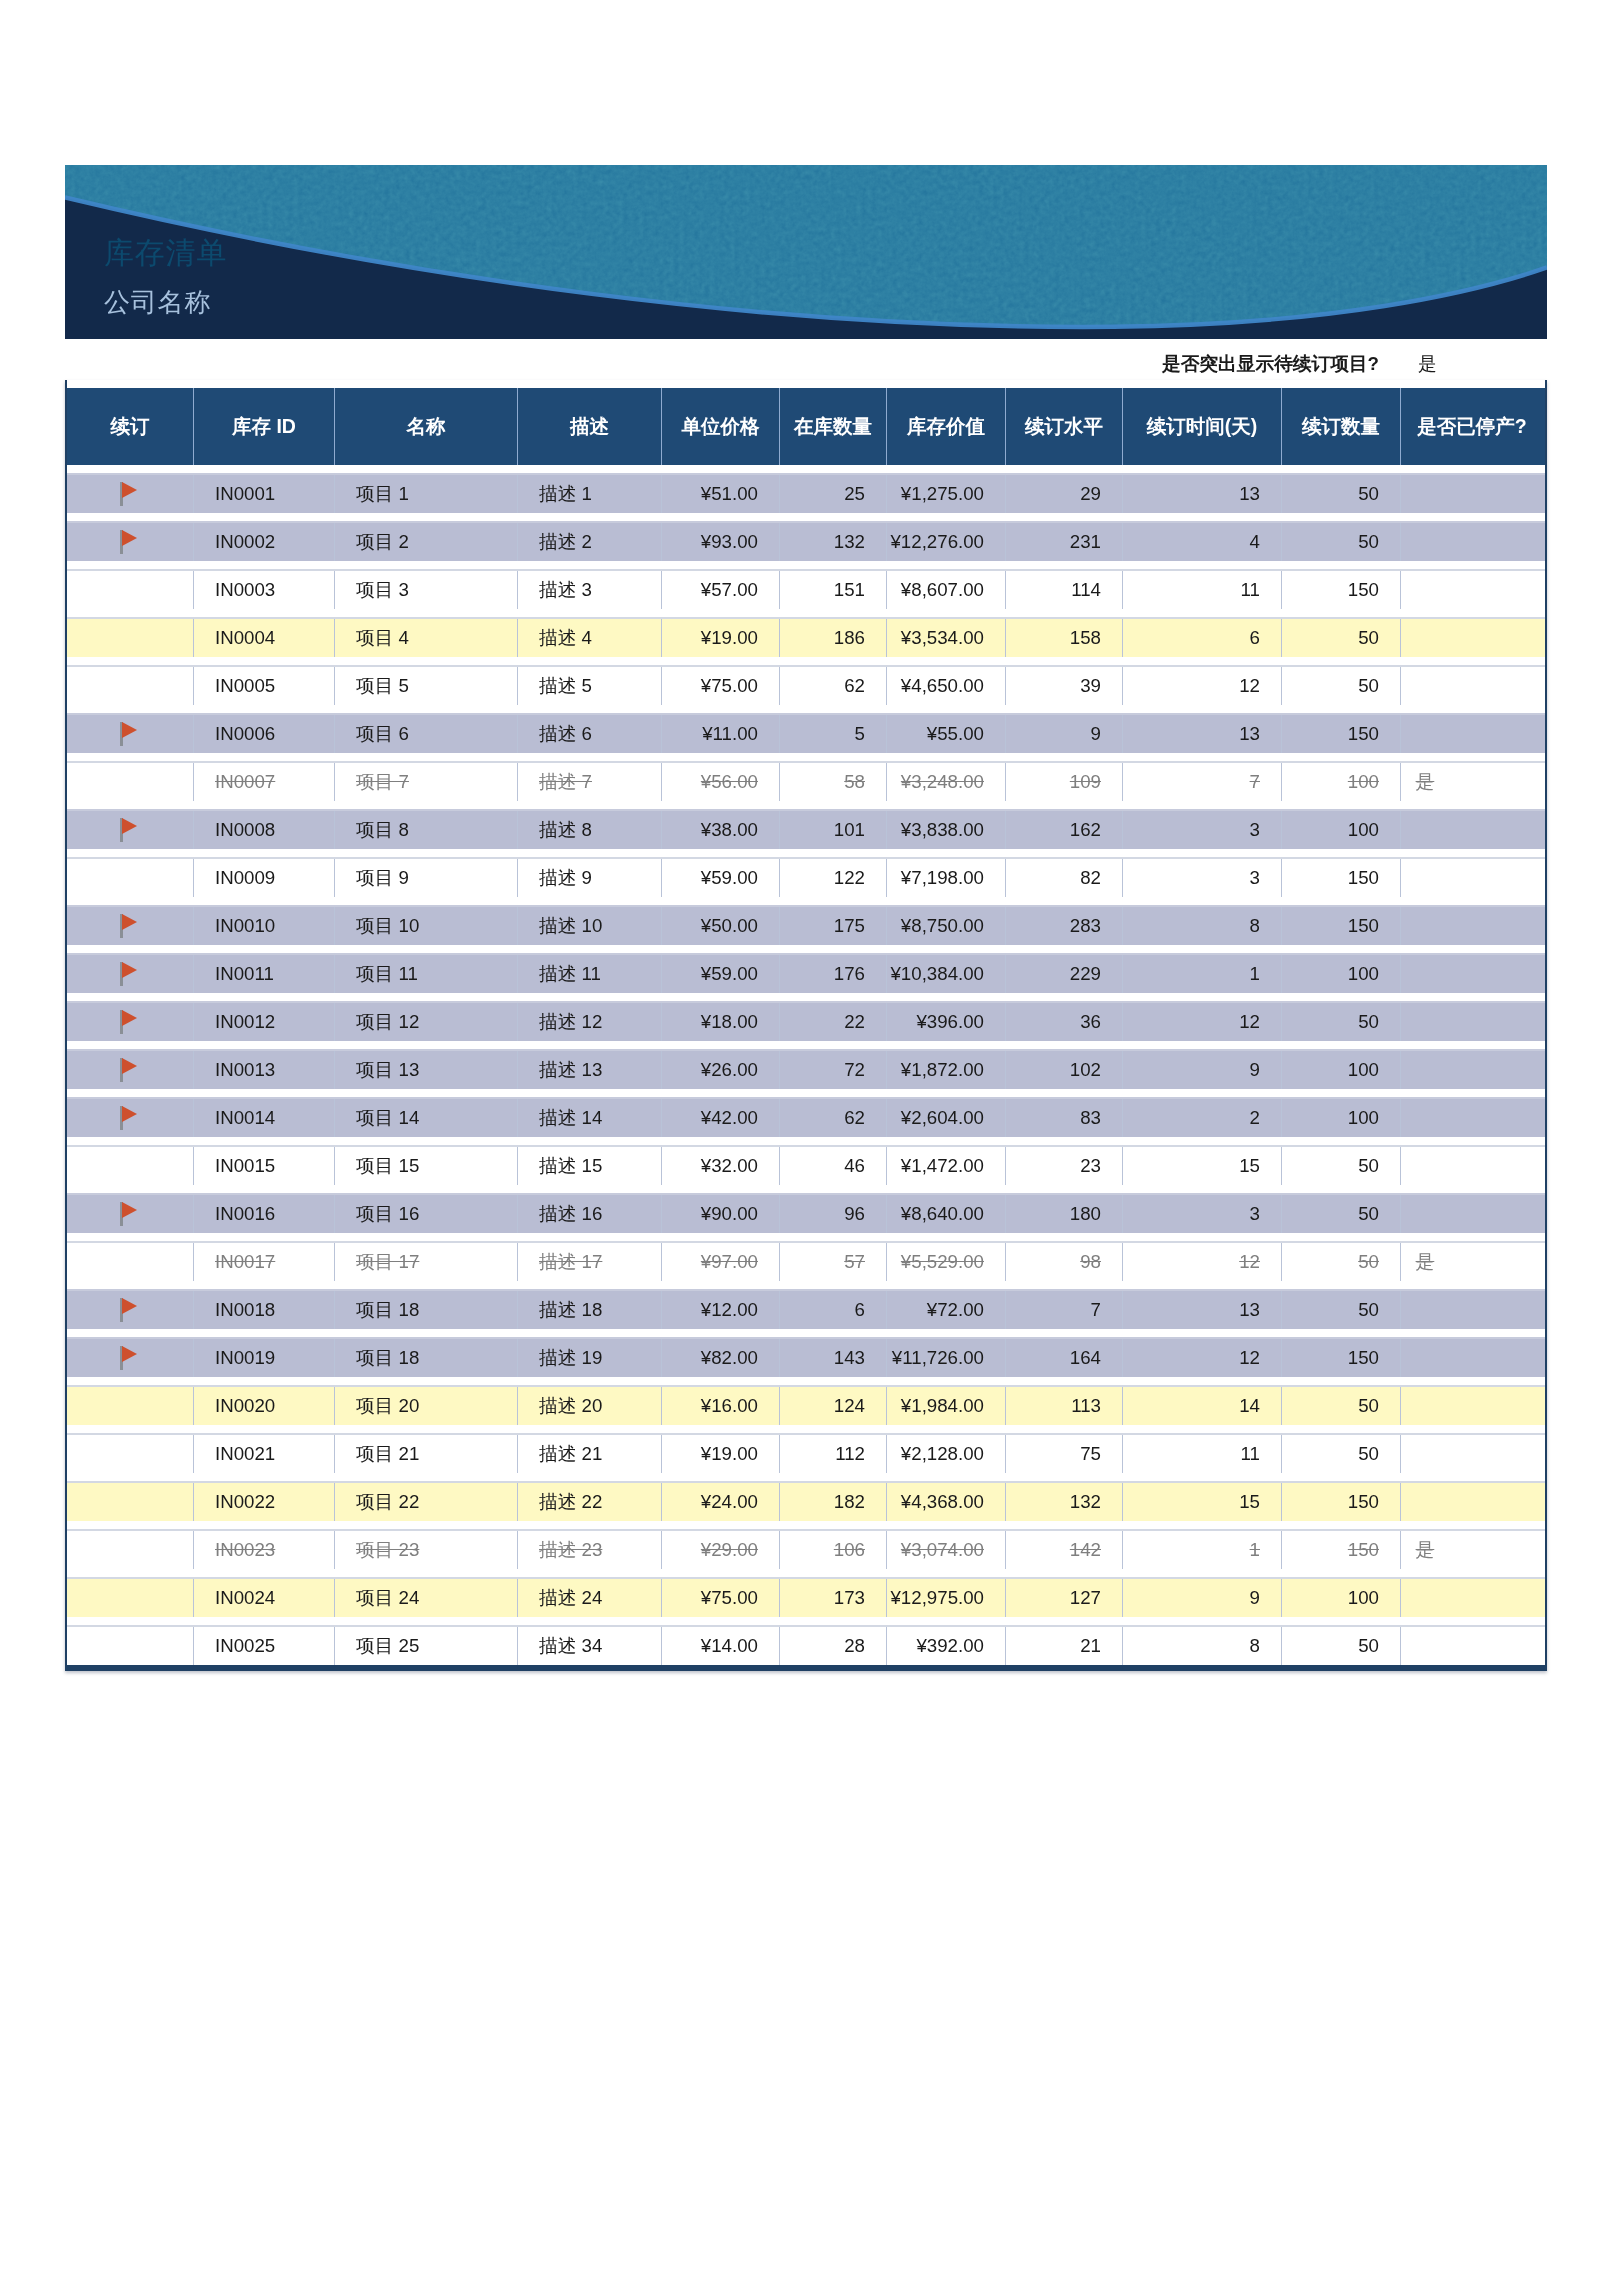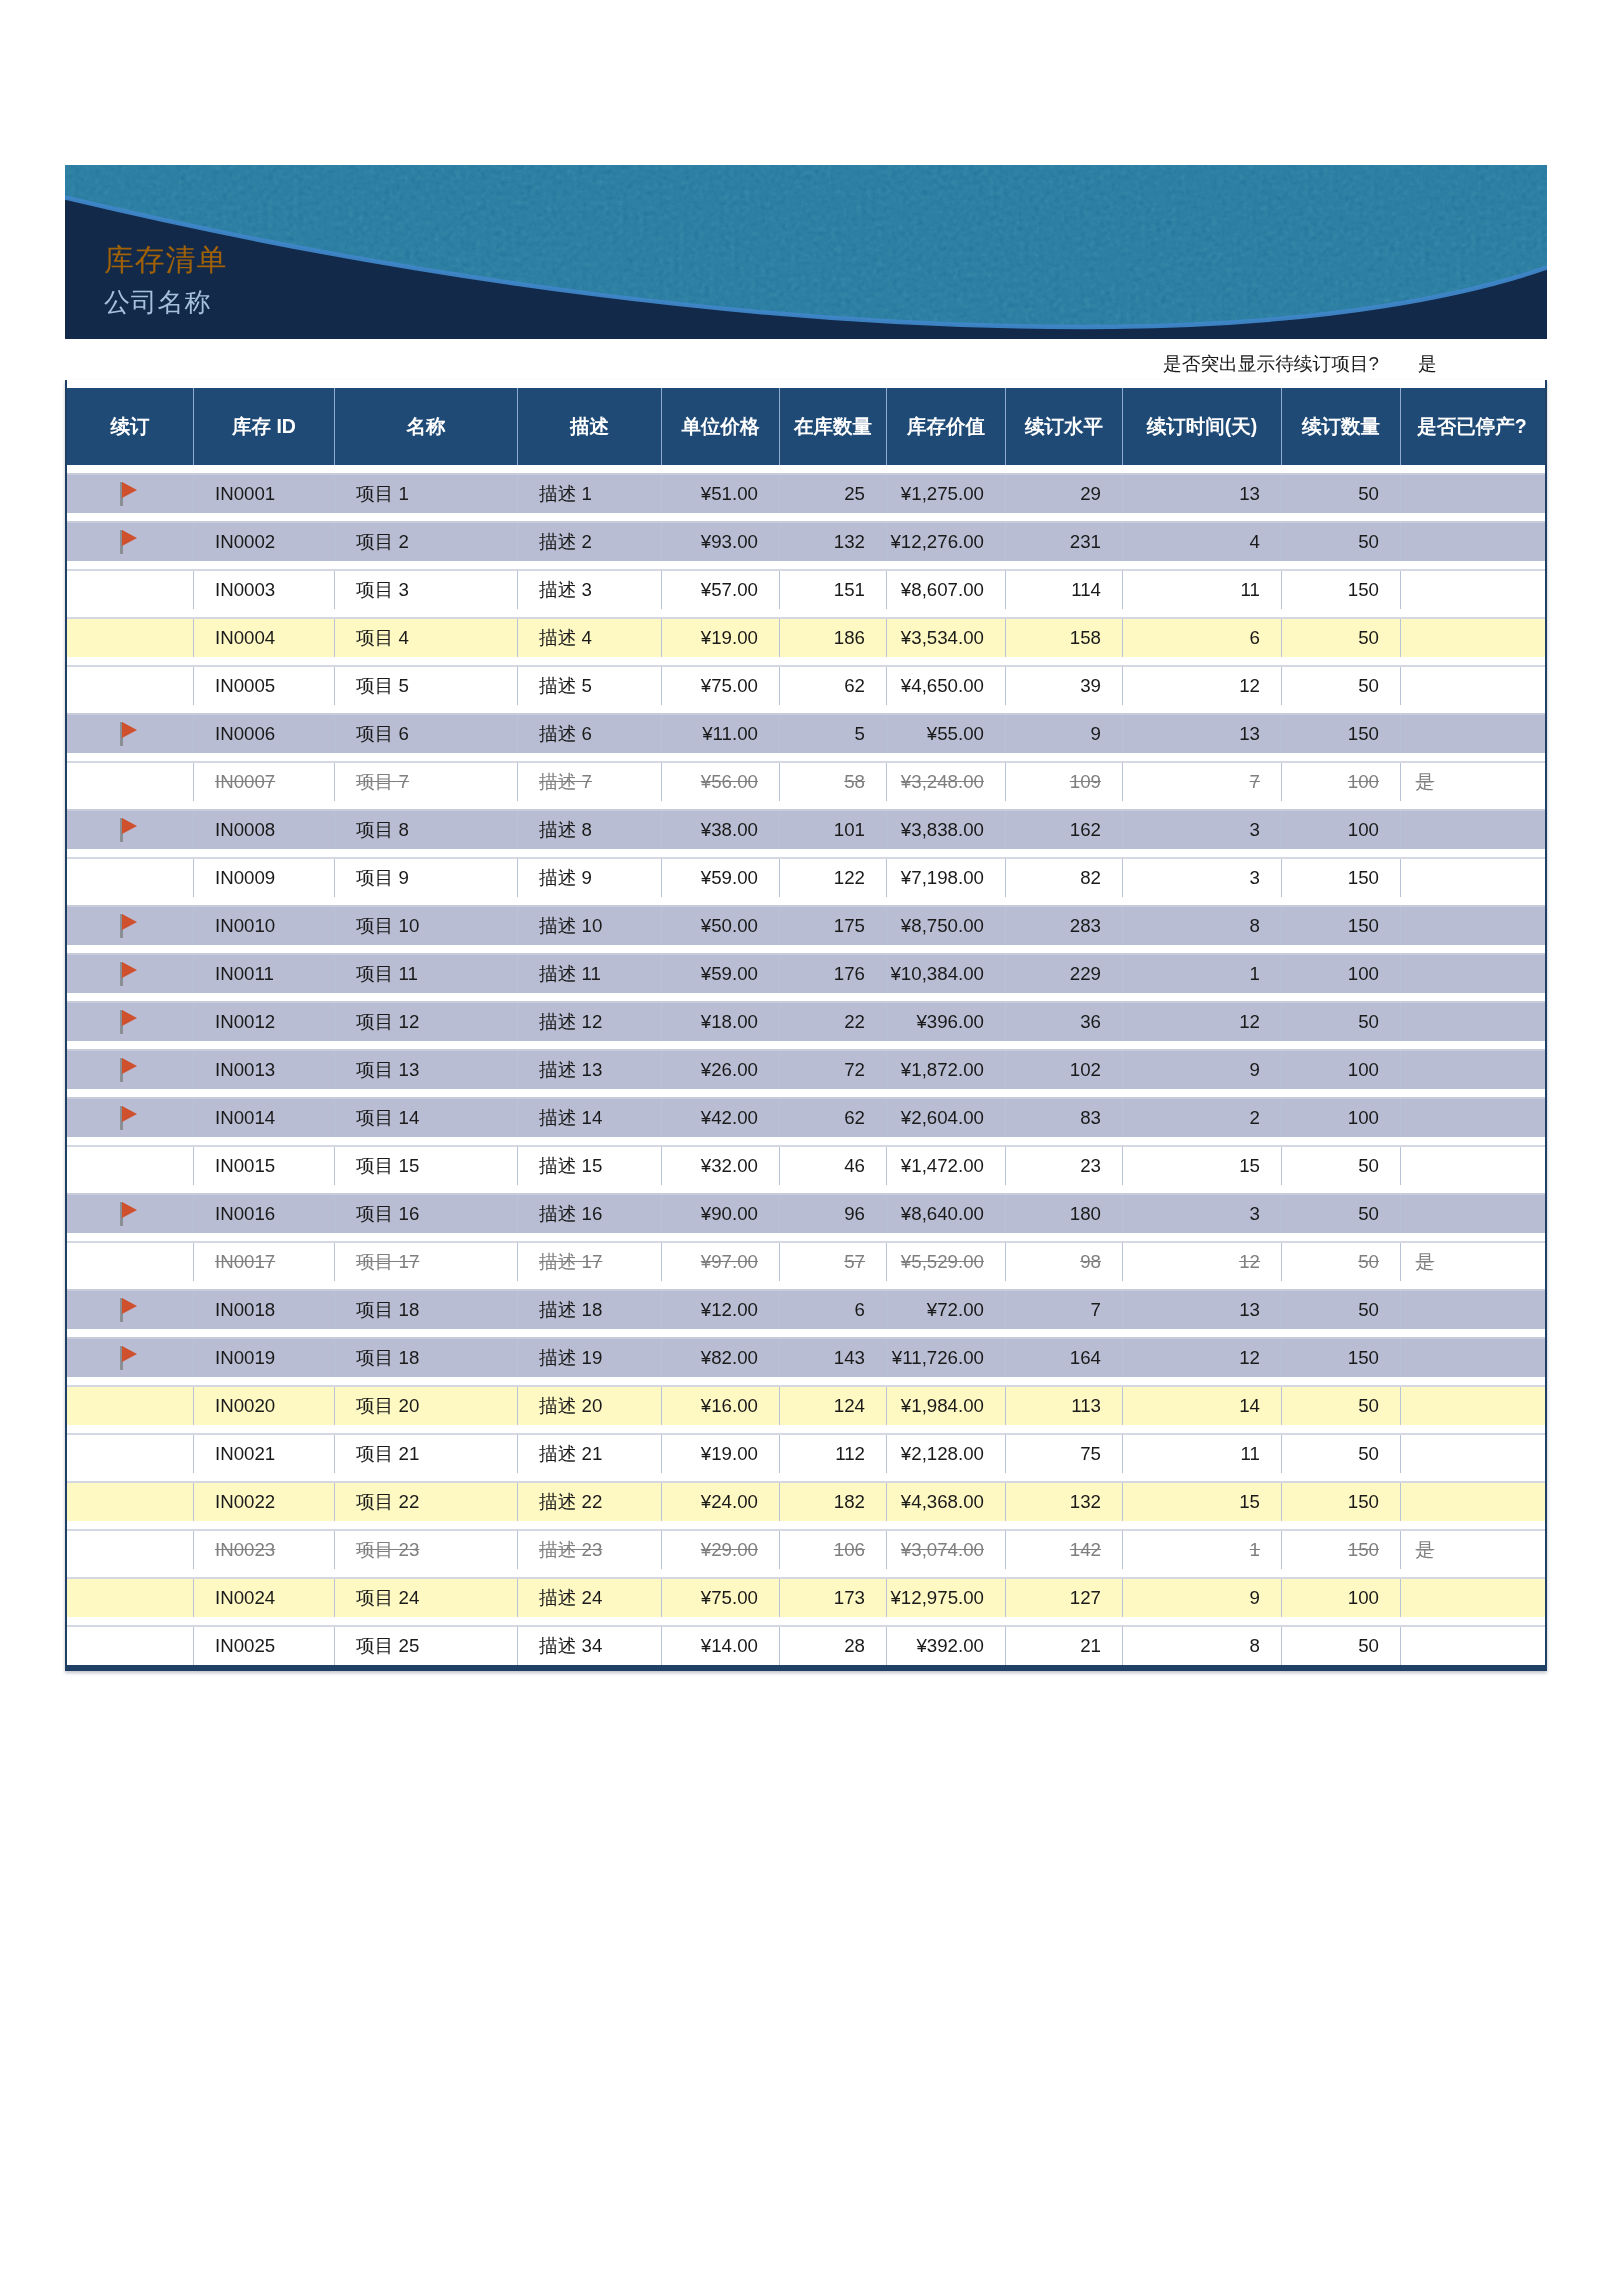--- a/index.html
+++ b/index.html
@@ -4,25 +4,25 @@
 <style>
   html,body{margin:0;padding:0;}
   body{
     width:1622px;height:2295px;background:#ffffff;position:relative;
     font-family:"Liberation Sans","DejaVu Sans",sans-serif;
     -webkit-font-smoothing:antialiased;
   }
   
   .banner{position:absolute;left:65px;top:165px;width:1482px;height:174px;overflow:hidden;}
   .banner svg{position:absolute;left:0;top:0;width:100%;height:100%;display:block;}
-  .banner-title{position:absolute;left:39px;top:75px;font-size:30px;color:#a16207;letter-spacing:0.8px;text-align:center;}
+  .banner-title{position:absolute;left:39px;top:68px;font-size:30px;color:#0c4a6e;letter-spacing:0.8px;text-align:center;}
   .banner-subtitle{position:absolute;left:39px;top:120px;font-size:26px;color:#A7C1DD;letter-spacing:0.8px;text-align:right;}
   
   .hl-question{position:absolute;left:65px;top:351px;width:1314px;text-align:right;
-    font-size:18.7px;color:#1a1a1a;}
+    font-size:18.7px;color:#1a1a1a;font-weight:bold;}
   .hl-answer{position:absolute;left:1418px;top:351px;font-size:18.7px;color:#1a1a1a;cursor:pointer;}
   
   .table{
     position:absolute;left:65px;top:380px;width:1482px;box-sizing:border-box;
     border-left:2.4px solid #1F4064;border-right:2.4px solid #1F4064;border-bottom:6.5px solid #1F4064;
     box-shadow:0 2.4px 3.2px rgba(110,120,140,.45);
     background:#ffffff;
   }
   .trow{display:grid;grid-template-columns:127px 141px 183px 144px 118px 107px 119px 117px 159px 119px 142px;margin-top:8px;}
   .thead{height:77px;background:#1F4A75;}

